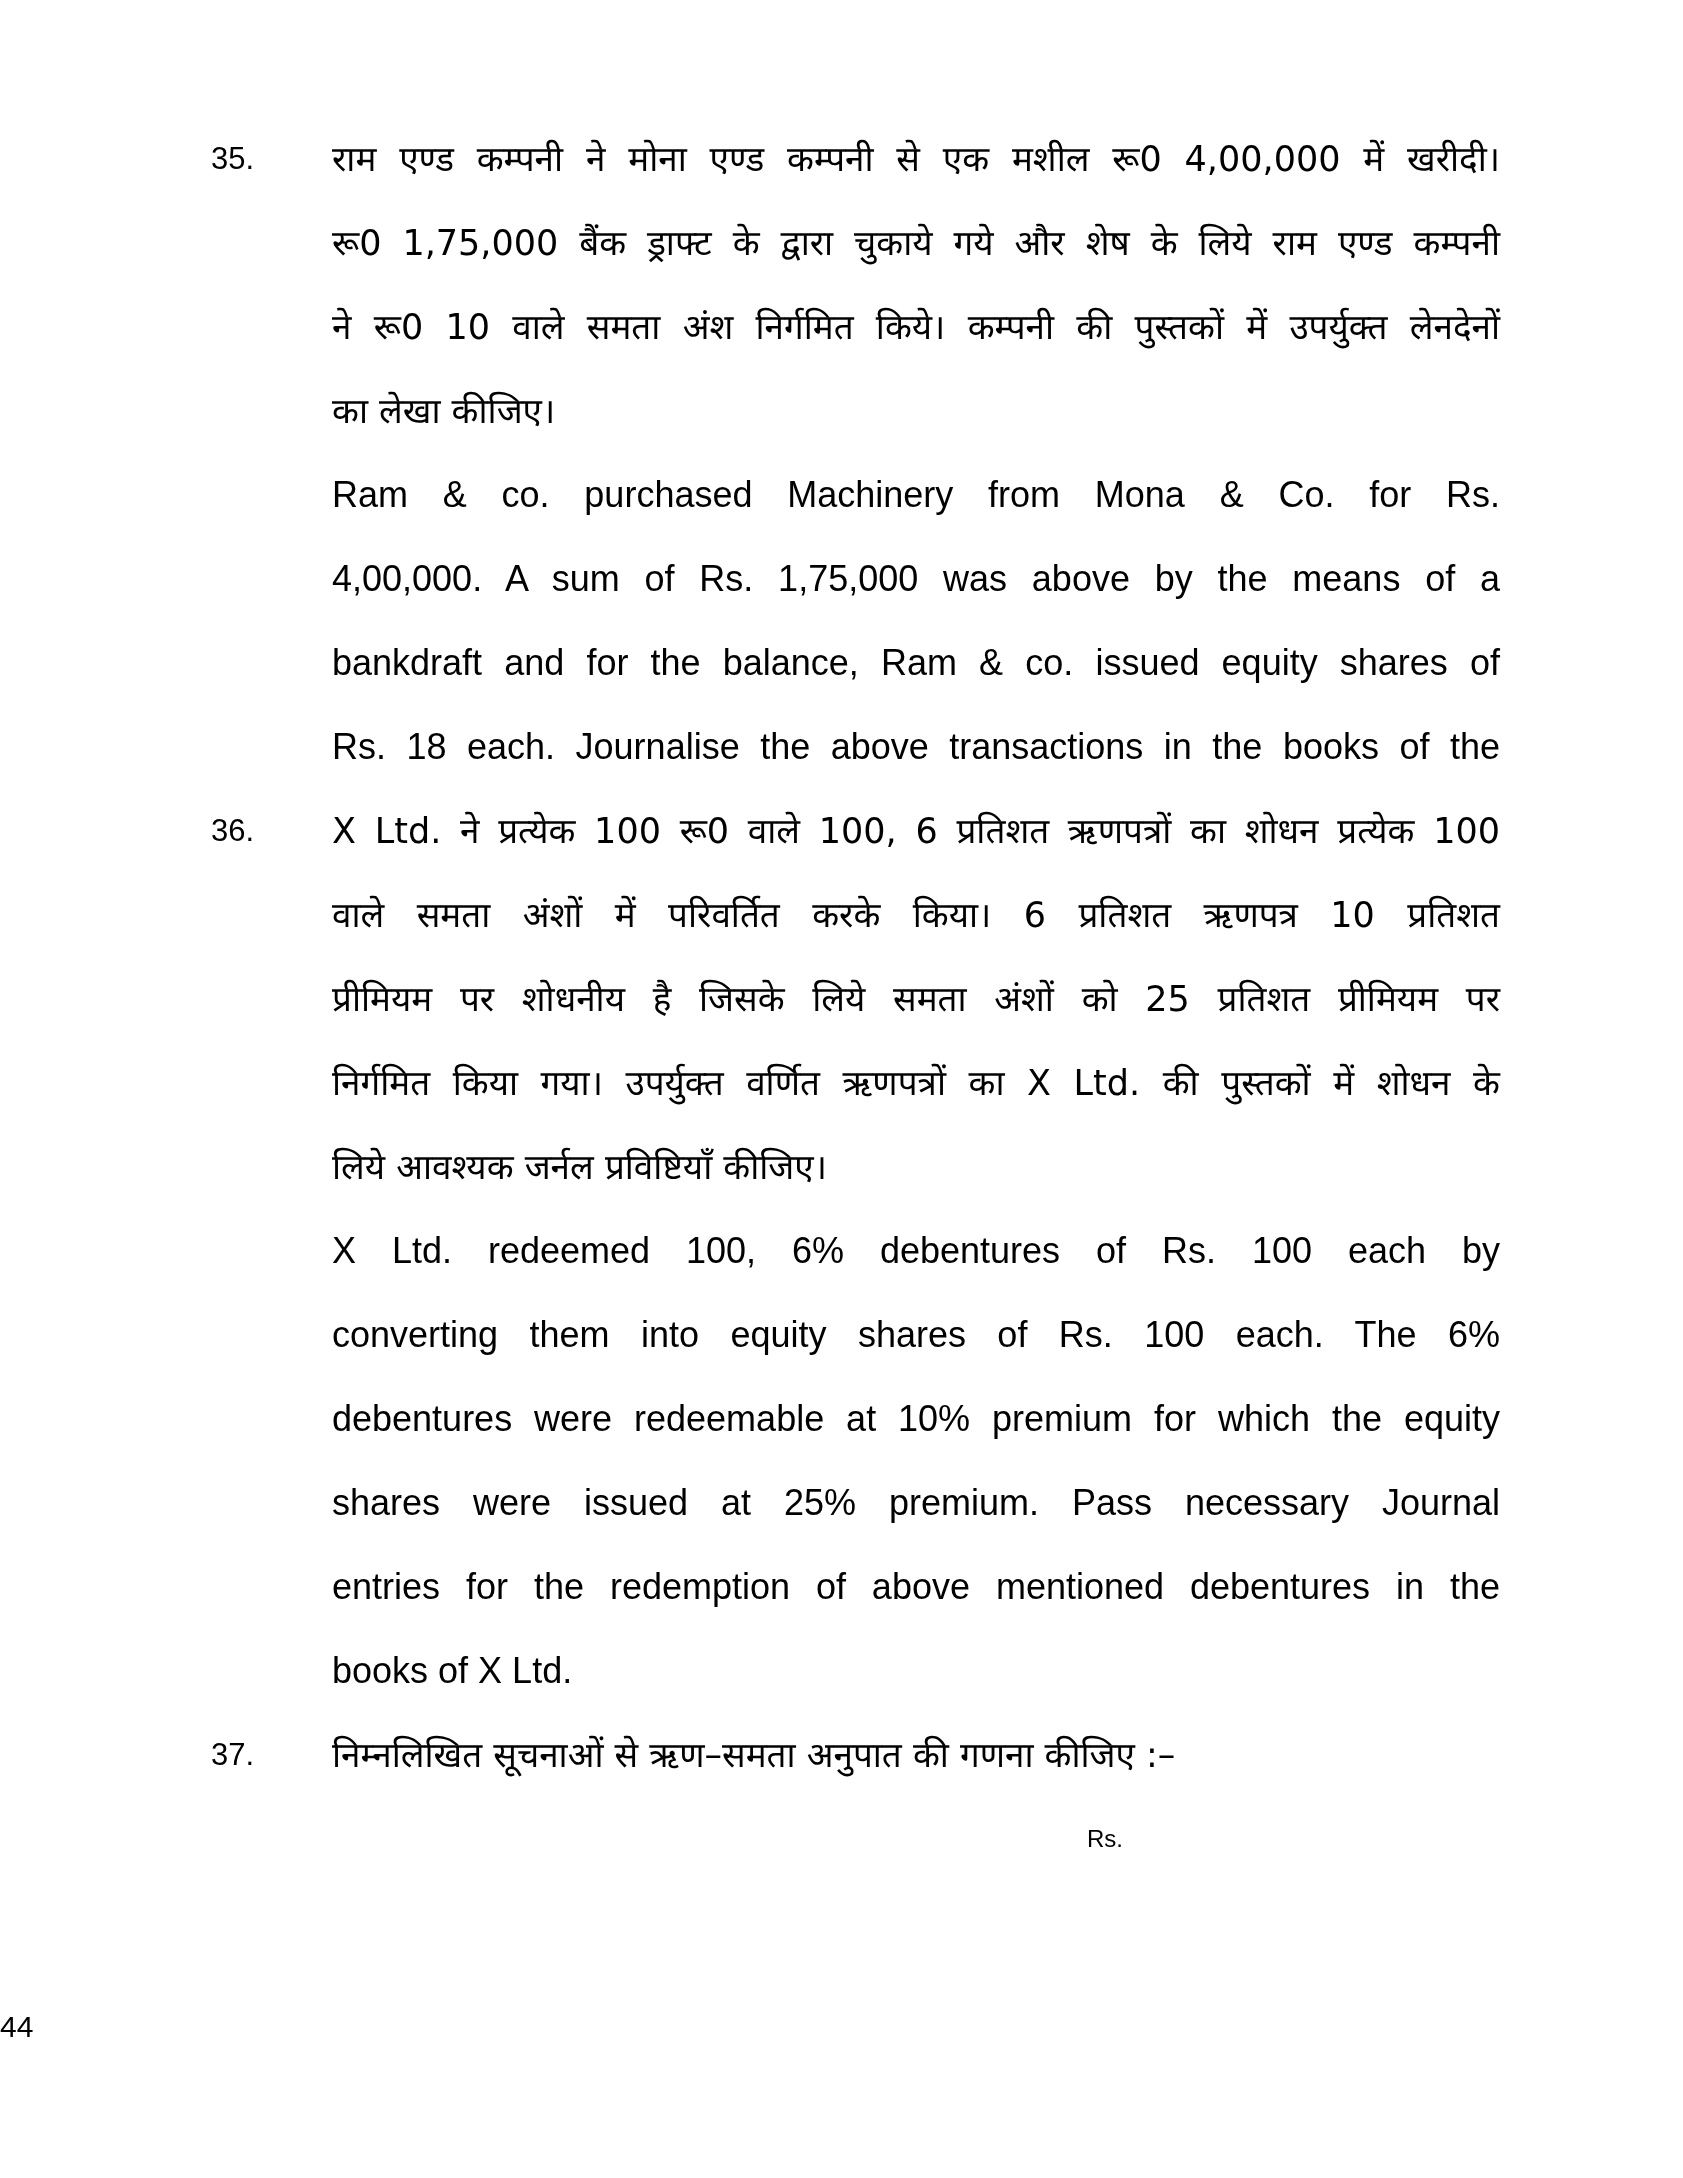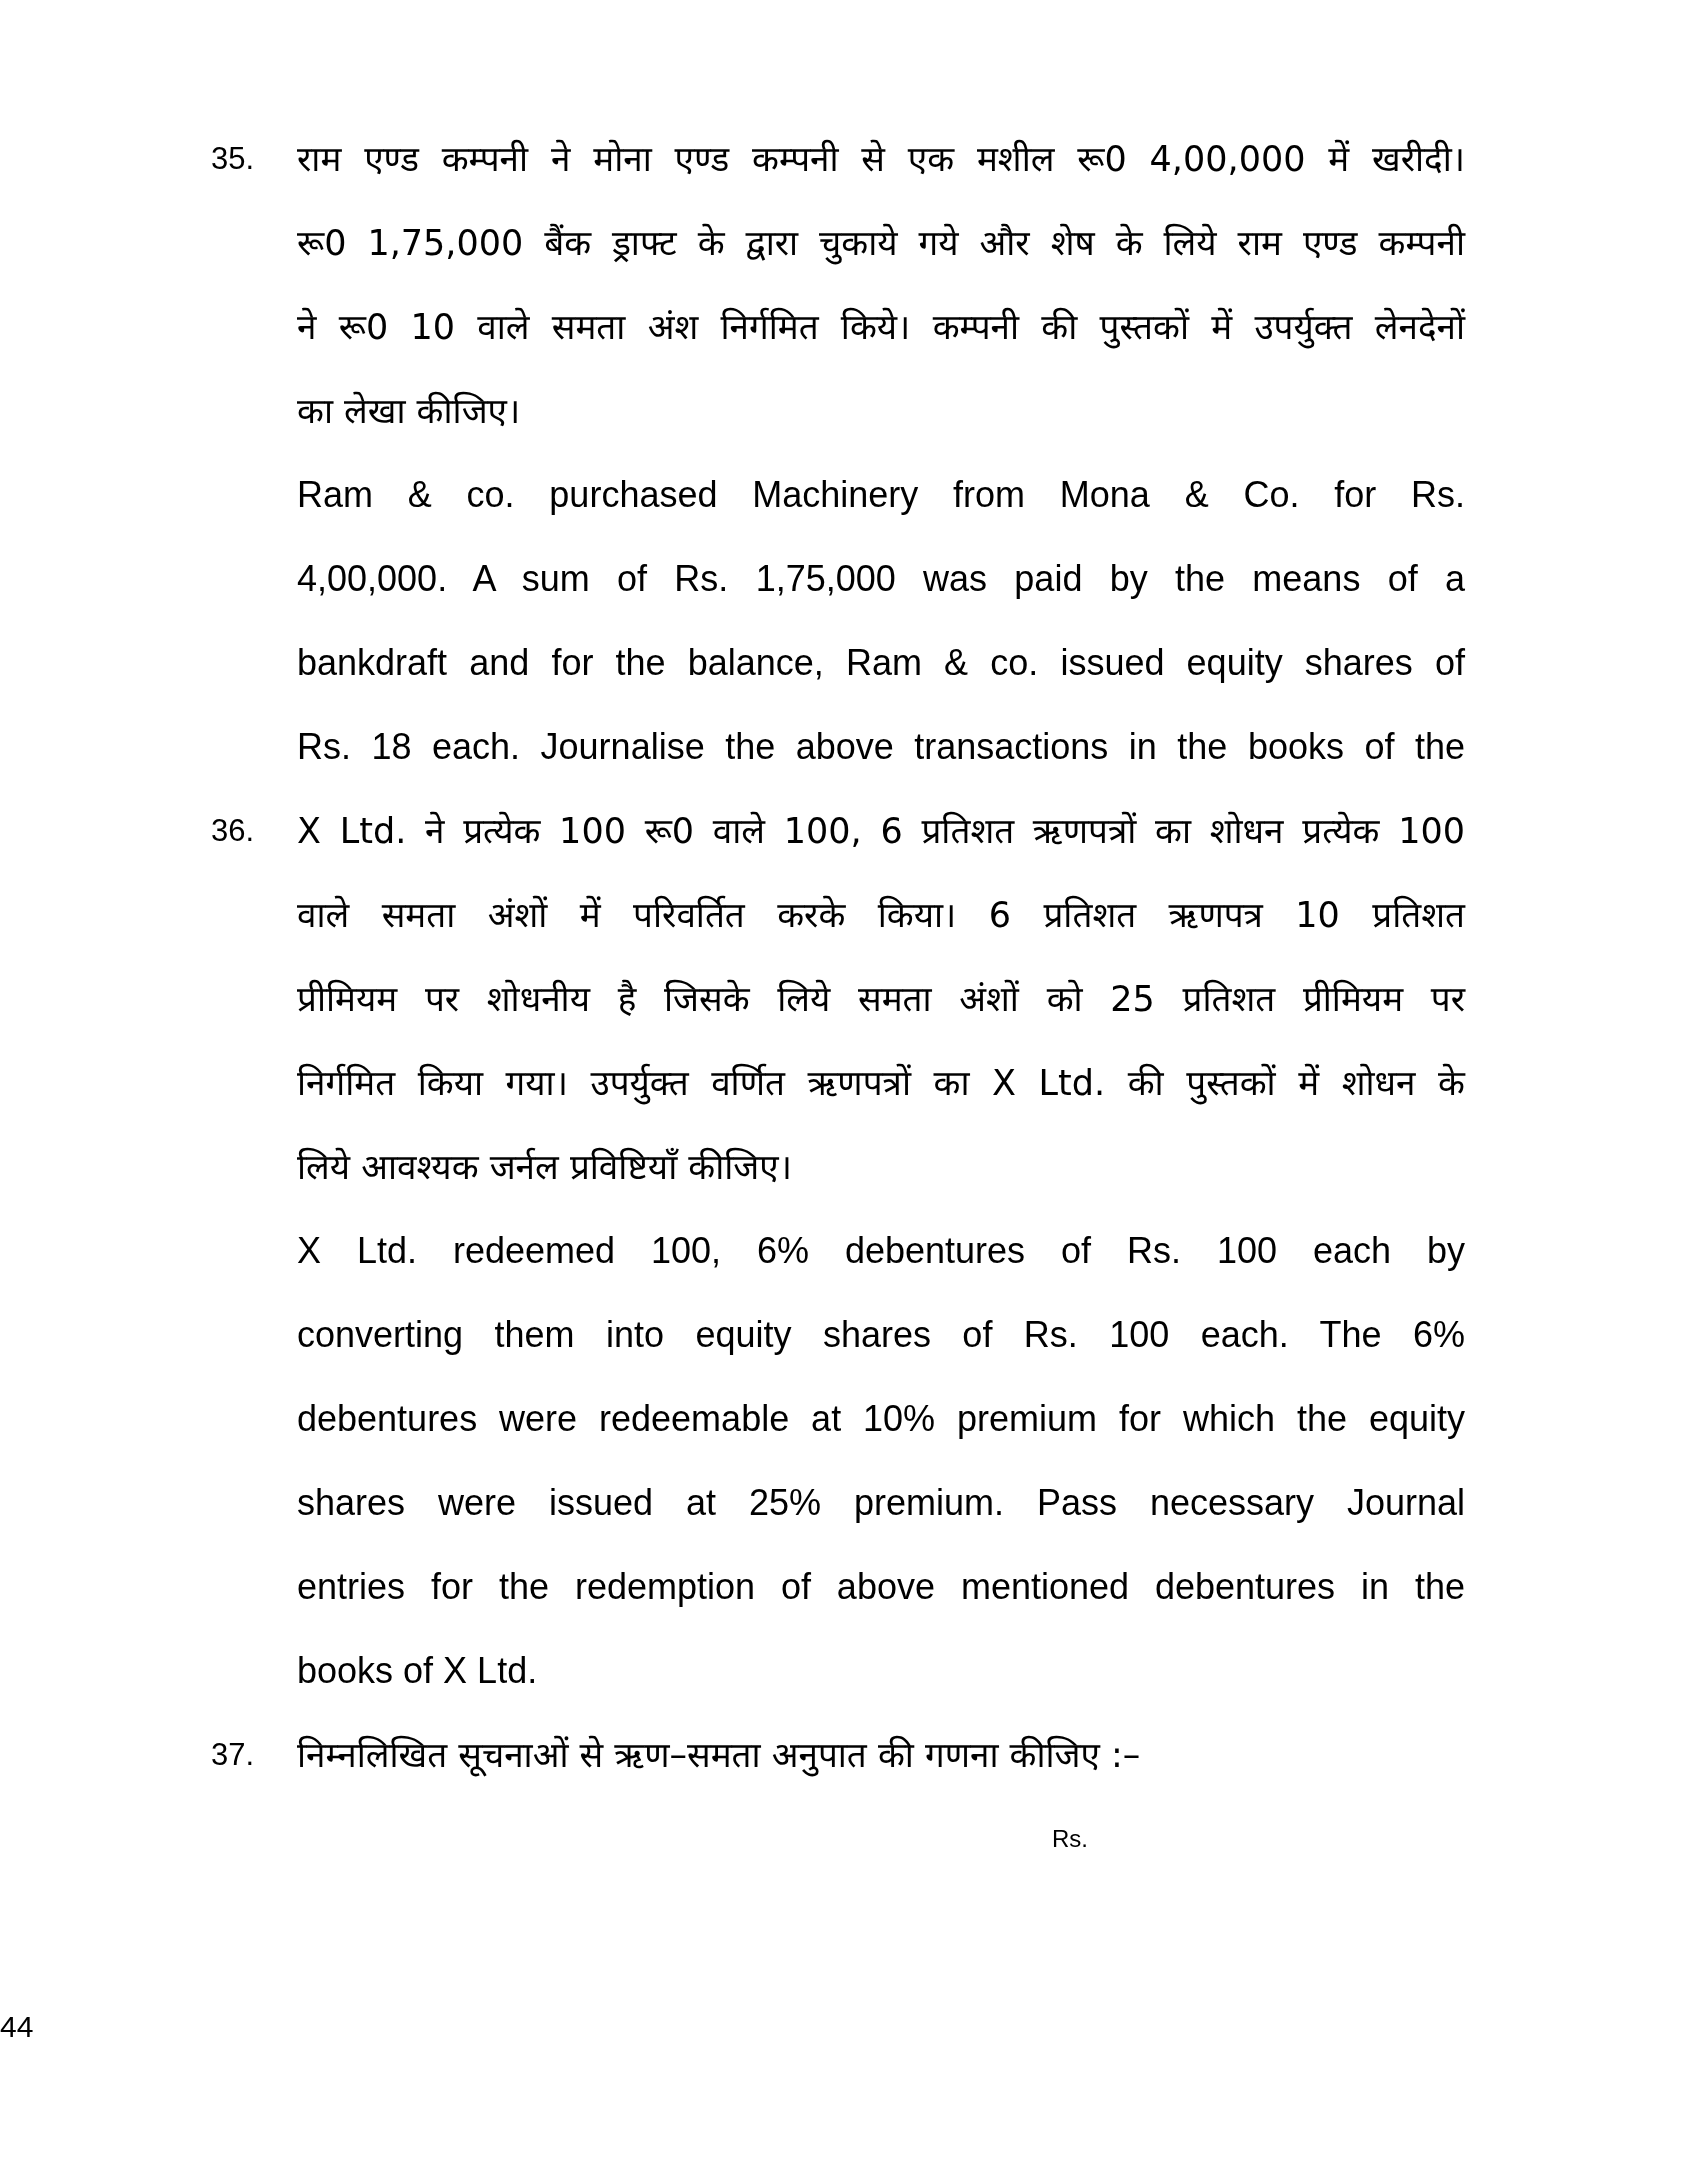--- a/index.html
+++ b/index.html
@@ -13,21 +13,21 @@
     position: relative;
     color: #000000;
     font-family: "Liberation Sans", sans-serif;
   }
   .content {
     position: absolute;
     top: 117px;
     left: 0;
     width: 1683px;
   }
-  .q { position: relative; }
+  .q { position: relative; padding-left: 35px; }
   .qnum {
     position: absolute;
     left: 211px;
     top: 0;
     height: 84px;
     line-height: 84px;
     font-size: 31px;
     font-family: "Liberation Sans", sans-serif;
   }
   .qbody {
@@ -80,21 +80,21 @@
 <div class="content">
 
   <div class="q">
     <div class="qnum">35.</div>
     <div class="qbody">
       <div class="ln hi jl">राम एण्ड कम्पनी ने मोना एण्ड कम्पनी से एक मशील रू0 4,00,000 में खरीदी।</div>
       <div class="ln hi jl">रू0 1,75,000 बैंक ड्राफ्ट के द्वारा चुकाये गये और शेष के लिये राम एण्ड कम्पनी</div>
       <div class="ln hi jl">ने रू0 10 वाले समता अंश निर्गमित किये। कम्पनी की पुस्तकों में उपर्युक्त लेनदेनों</div>
       <div class="ln hi ll">का लेखा कीजिए।</div>
       <div class="ln en jl">Ram &amp; co. purchased Machinery from Mona &amp; Co. for Rs.</div>
-      <div class="ln en jl">4,00,000. A sum of Rs. 1,75,000 was paid by the means of a</div>
+      <div class="ln en jl">4,00,000. A sum of Rs. 1,75,000 was above by the means of a</div>
       <div class="ln en jl">bankdraft and for the balance, Ram &amp; co. issued equity shares of</div>
       <div class="ln en jl">Rs. 18 each. Journalise the above transactions in the books of the</div>
     </div>
   </div>
 
   <div class="q">
     <div class="qnum">36.</div>
     <div class="qbody">
       <div class="ln hi jl">X Ltd. ने प्रत्येक 100 रू0 वाले 100, 6 प्रतिशत ऋणपत्रों का शोधन प्रत्येक 100</div>
       <div class="ln hi jl">वाले समता अंशों में परिवर्तित करके किया। 6 प्रतिशत ऋणपत्र 10 प्रतिशत</div>

